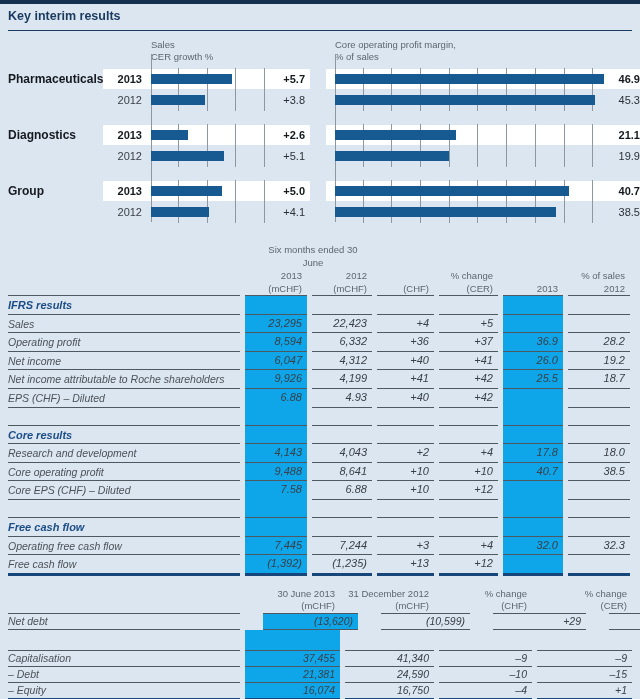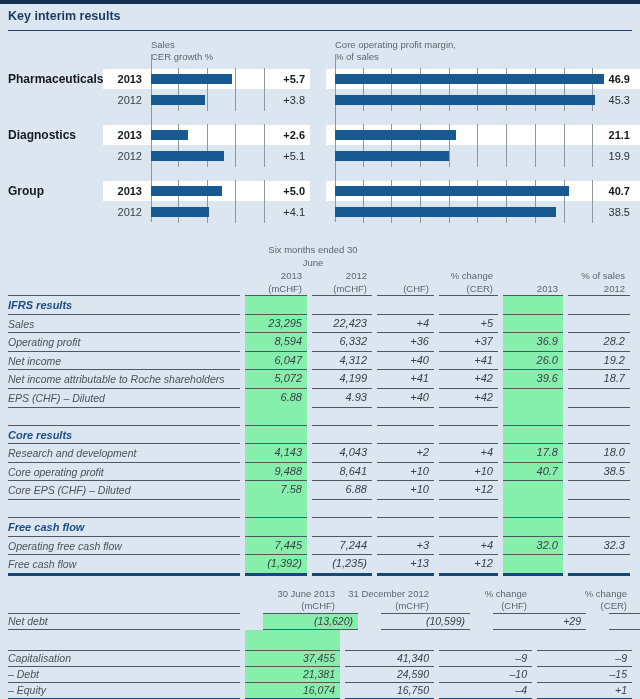--- a/index.html
+++ b/index.html
@@ -40,21 +40,21 @@
   .sl{left:103px;width:207px;}
   .sr{left:326px;right:0;}
   .crow.hl .strip{background:#fff;}
   .year{position:absolute;left:103px;width:39px;text-align:right;line-height:18px;
         font-size:11px;color:#3a4046;z-index:2;}
   .lbar{position:absolute;left:151px;top:4px;height:10px;z-index:2;}
   .rbar{position:absolute;left:335px;top:4px;height:10px;z-index:2;}
   .bar{height:100%;background:var(--bar);}
   .lval{position:absolute;left:255px;width:50px;text-align:right;line-height:18px;
         font-size:11px;color:#2b3036;z-index:2;}
-  .rval{position:absolute;right:10px;width:44px;text-align:right;line-height:18px;
+  .rval{position:absolute;right:0;width:44px;text-align:right;line-height:18px;
         font-size:11px;color:#2b3036;z-index:2;}
   .crow.hl .year,.crow.hl .lval,.crow.hl .rval{font-weight:bold;color:#15181c;}
   .grid{position:absolute;top:-2px;height:43px;z-index:1;pointer-events:none;}
   .gl{left:151px;width:115px;
       background:repeating-linear-gradient(to right,transparent 0 27.5px,var(--grid) 27.5px 28.5px);}
   .gr{left:335px;width:285px;
       background:repeating-linear-gradient(to right,transparent 0 27.7px,var(--grid) 27.7px 28.7px);}
   .axis{position:absolute;top:23px;height:168px;width:1px;background:var(--grid);}
   .axl{left:151px;}
   .axr{left:335px;}
@@ -69,21 +69,21 @@
   .hc.span{grid-column:2/4;text-align:center;padding-left:14px;}
   .hc2{font-size:9.5px;color:var(--hdr);text-align:right;padding-right:5px;line-height:12.5px;}
   .trow{height:18.5px;font-style:italic;}
   .trow>div{border-top:1px solid var(--rule);}
   .trow.spacer>div{border-top:none;}
   .trow.bb>div{border-bottom:1px solid var(--rule);}
   .trow.thick>div{border-bottom:3px solid var(--navyline);}
   .tl{font-size:10.5px;line-height:18px;color:var(--label);white-space:nowrap;}
   .trow.sec .tl{color:#1c4d86;font-weight:bold;font-size:11px;}
   .td{text-align:right;padding-right:5px;font-size:11px;line-height:17.5px;color:var(--num);}
-  .td.w{background:#86efac;}
+  .td.w{background:#0ea5e9;}
   .bt .trow{height:16px;}
   .bt .trow.bb{height:17px;gap:23px;}
   .bt .trow.spacer{height:20px;}
   .bt .td{font-size:10.5px;line-height:15.5px;padding-left:8px;}
   .bt .tl{line-height:15.5px;}
 </style>
 </head>
 <body>
 
 <div class="topbar"></div>
@@ -284,25 +284,25 @@
       <div class="td w">6,047</div>
       <div class="td">4,312</div>
       <div class="td">+40</div>
       <div class="td">+41</div>
       <div class="td w">26.0</div>
       <div class="td">19.2</div>
     </div>
 
     <div class="trow">
       <div class="tl">Net income attributable to Roche shareholders</div>
-      <div class="td w">5,072</div>
+      <div class="td w">9,926</div>
       <div class="td">4,199</div>
       <div class="td">+41</div>
       <div class="td">+42</div>
-      <div class="td w">39.6</div>
+      <div class="td w">25.5</div>
       <div class="td">18.7</div>
     </div>
 
     <div class="trow bb">
       <div class="tl">EPS (CHF) – Diluted</div>
       <div class="td w">6.88</div>
       <div class="td">4.93</div>
       <div class="td">+40</div>
       <div class="td">+42</div>
       <div class="td w"></div>

